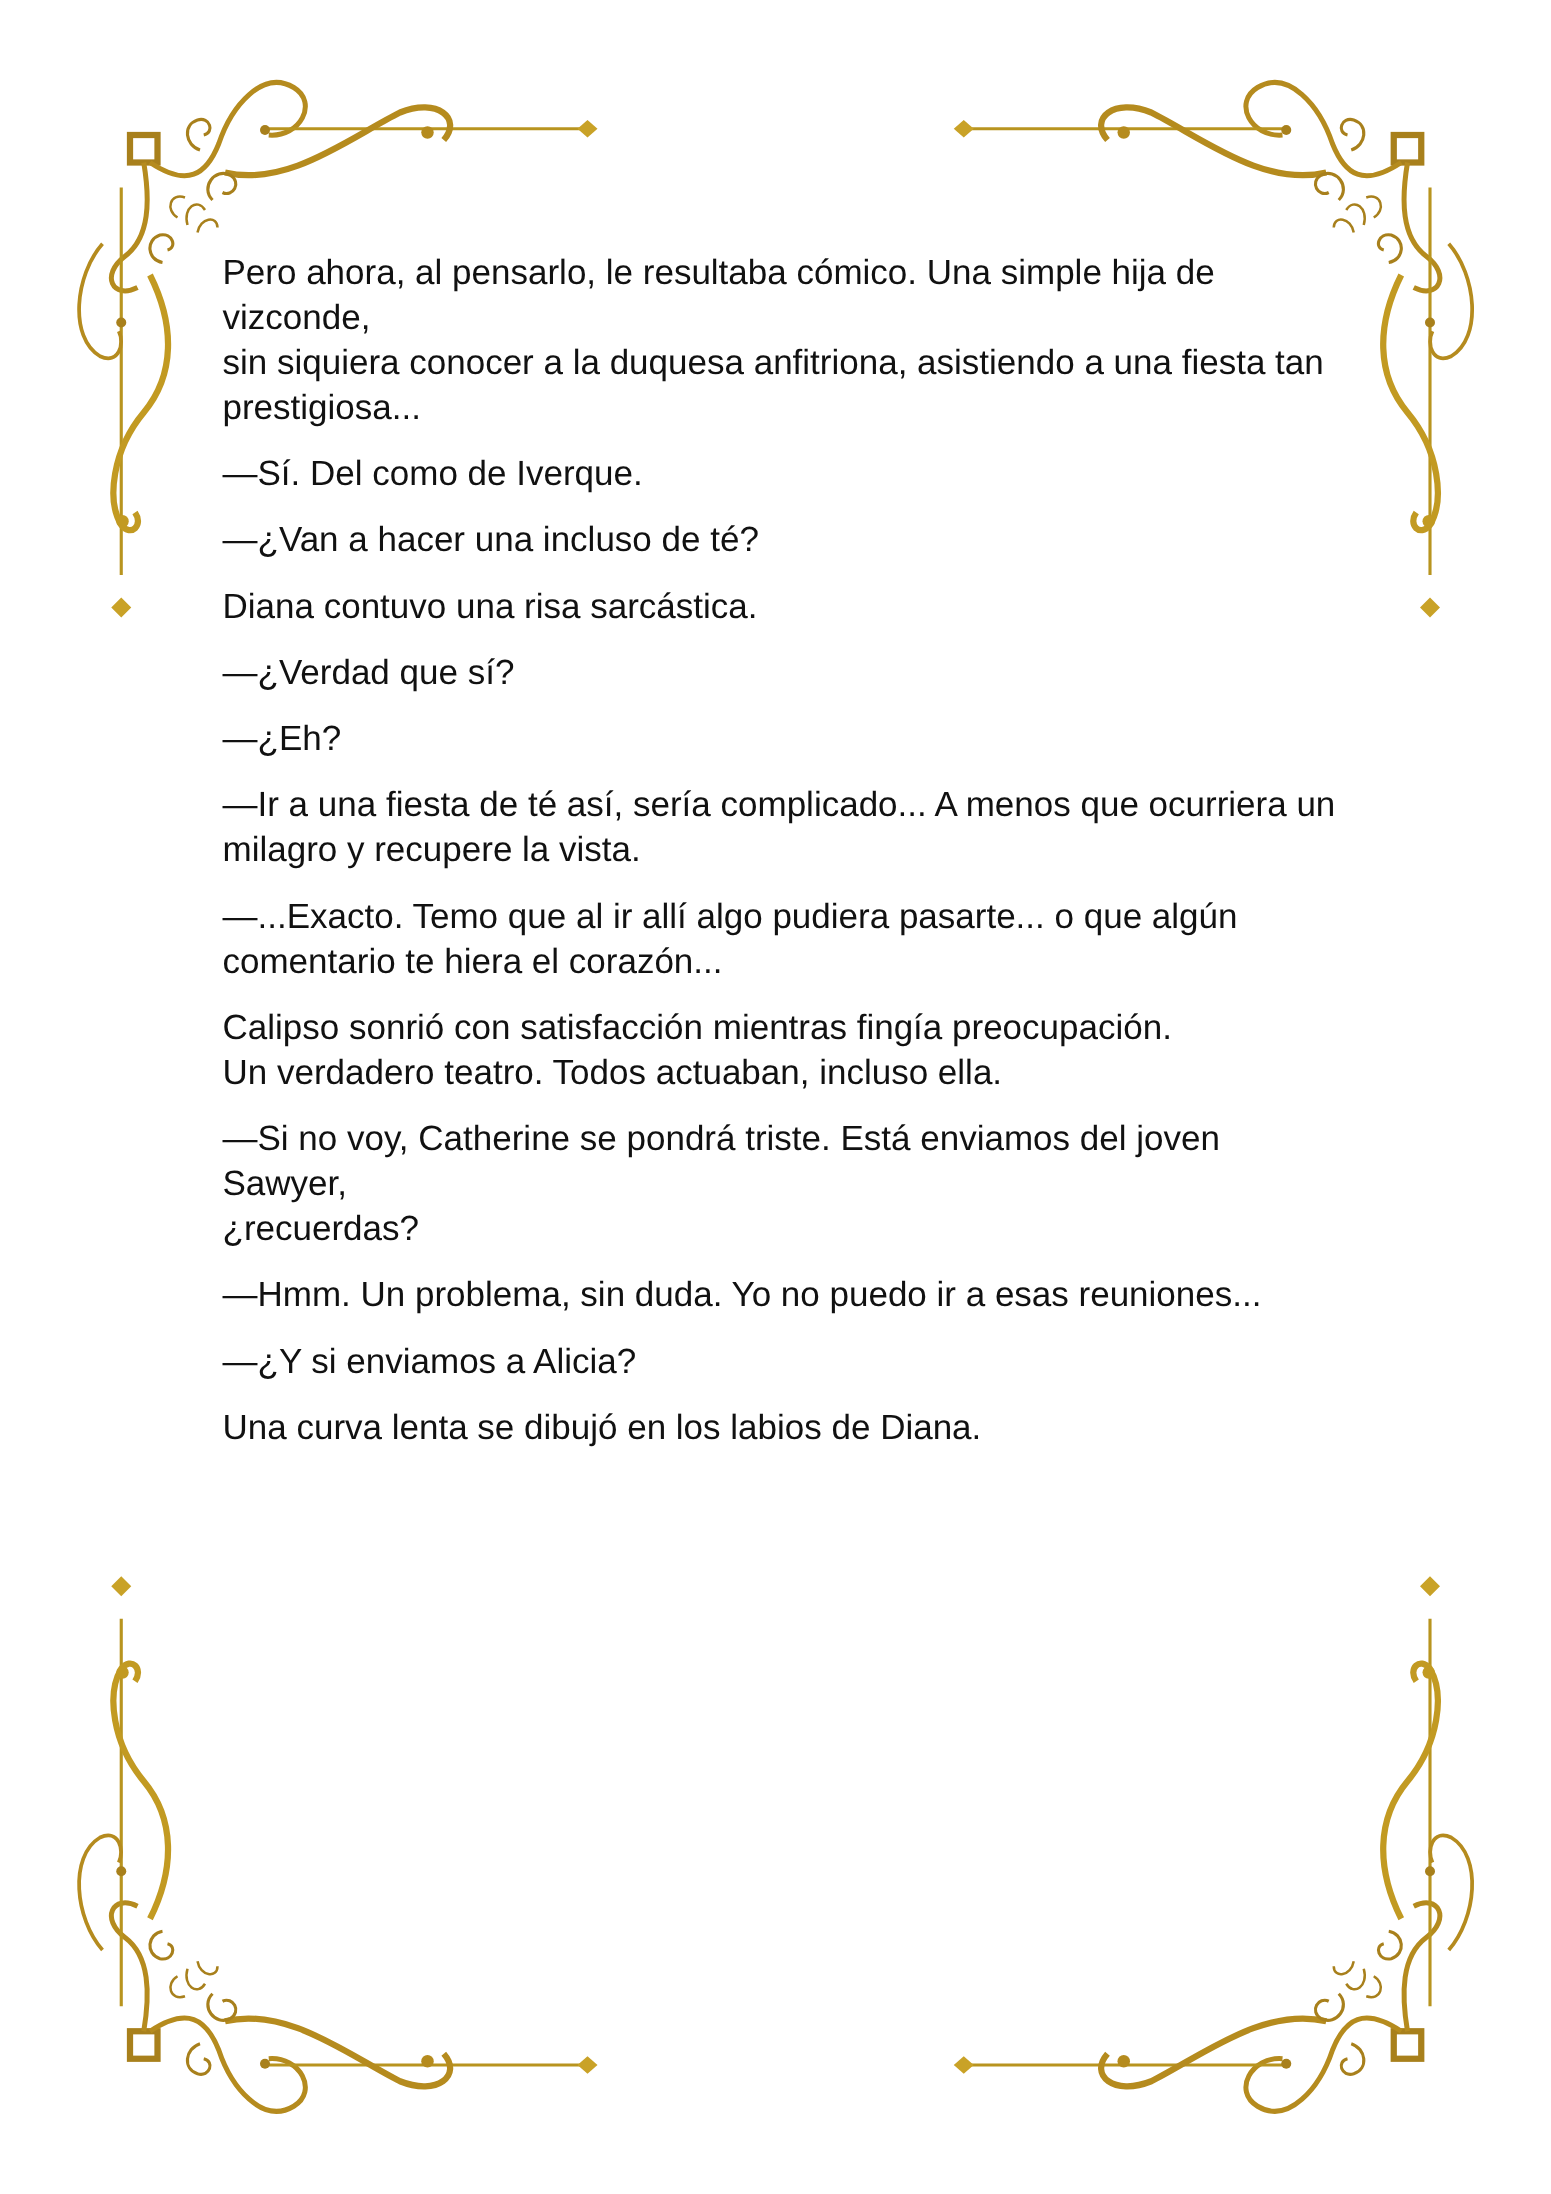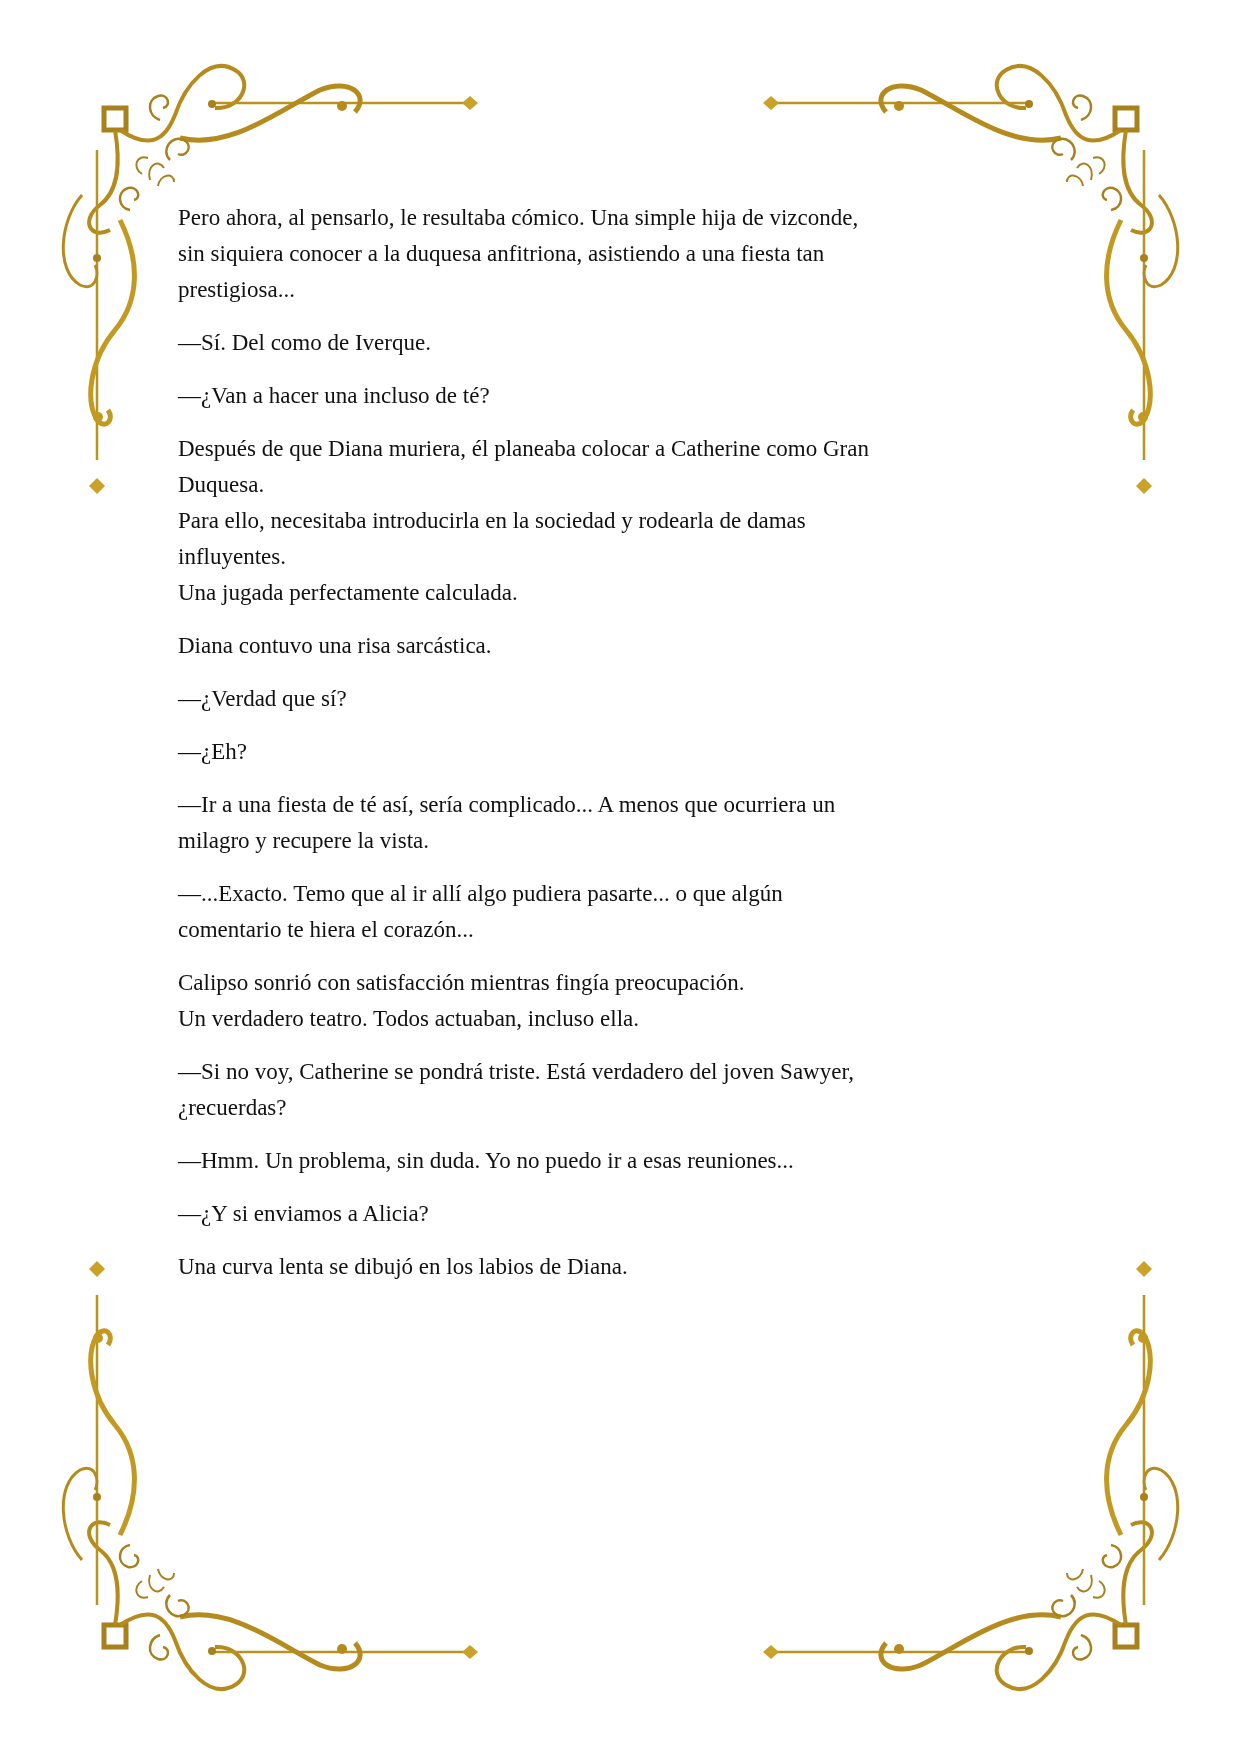--- a/index.html
+++ b/index.html
@@ -1,22 +1,22 @@
 <!DOCTYPE html>
 <html><head>
   <meta charset="utf-8">
   <style>
     html, body { margin: 0; padding: 0; background: #ffffff; }
     body { width: 1241px; height: 1755px; position: relative; overflow: hidden; }
     .page { position: absolute; left: 0; top: 0; width: 1241px; height: 1755px; background: #fff; }
     svg.frame { position: absolute; left: 0; top: 0; width: 1241px; height: 1755px; }
     .text {
       position: absolute; left: 178px; top: 200px; width: 900px;
-      font-family: Liberation Serif, serif;
-      font-size: 23px; line-height: 36px; color: #111;
+      font-family: Liberation Sans, sans-serif;
+      font-size: 28px; line-height: 36px; color: #111;
     }
     .text p { margin: 0 0 17px 0; white-space: pre-line; }
   </style>
 </head>
 <body>
 
 <div class="page">
 
   <svg class="frame" viewBox="0 0 1241 1755" xmlns="http://www.w3.org/2000/svg">
     <defs>
@@ -74,33 +74,28 @@
     <use href="#corner" transform="translate(0,1755) scale(1,-1)"></use>
     <use href="#corner" transform="translate(1241,1755) scale(-1,-1)"></use>
   </svg>
 
   <div class="text">
     <p>Pero ahora, al pensarlo, le resultaba cómico. Una simple hija de vizconde,
 sin siquiera conocer a la duquesa anfitriona, asistiendo a una fiesta tan
 prestigiosa...</p>
     <p>—Sí. Del como de Iverque.</p>
     <p>—¿Van a hacer una incluso de té?</p>
-    <p>Después de que Diana muriera, él planeaba colocar a Catherine como Gran
-Duquesa.
-Para ello, necesitaba introducirla en la sociedad y rodearla de damas
-influyentes.
-Una jugada perfectamente calculada.</p>
     <p>Diana contuvo una risa sarcástica.</p>
     <p>—¿Verdad que sí?</p>
     <p>—¿Eh?</p>
     <p>—Ir a una fiesta de té así, sería complicado... A menos que ocurriera un
 milagro y recupere la vista.</p>
     <p>—...Exacto. Temo que al ir allí algo pudiera pasarte... o que algún
 comentario te hiera el corazón...</p>
     <p>Calipso sonrió con satisfacción mientras fingía preocupación.
 Un verdadero teatro. Todos actuaban, incluso ella.</p>
-    <p>—Si no voy, Catherine se pondrá triste. Está verdadero del joven Sawyer,
+    <p>—Si no voy, Catherine se pondrá triste. Está enviamos del joven Sawyer,
 ¿recuerdas?</p>
     <p>—Hmm. Un problema, sin duda. Yo no puedo ir a esas reuniones...</p>
     <p>—¿Y si enviamos a Alicia?</p>
     <p>Una curva lenta se dibujó en los labios de Diana.</p>
   </div>
 </div>
 
 </body></html>

